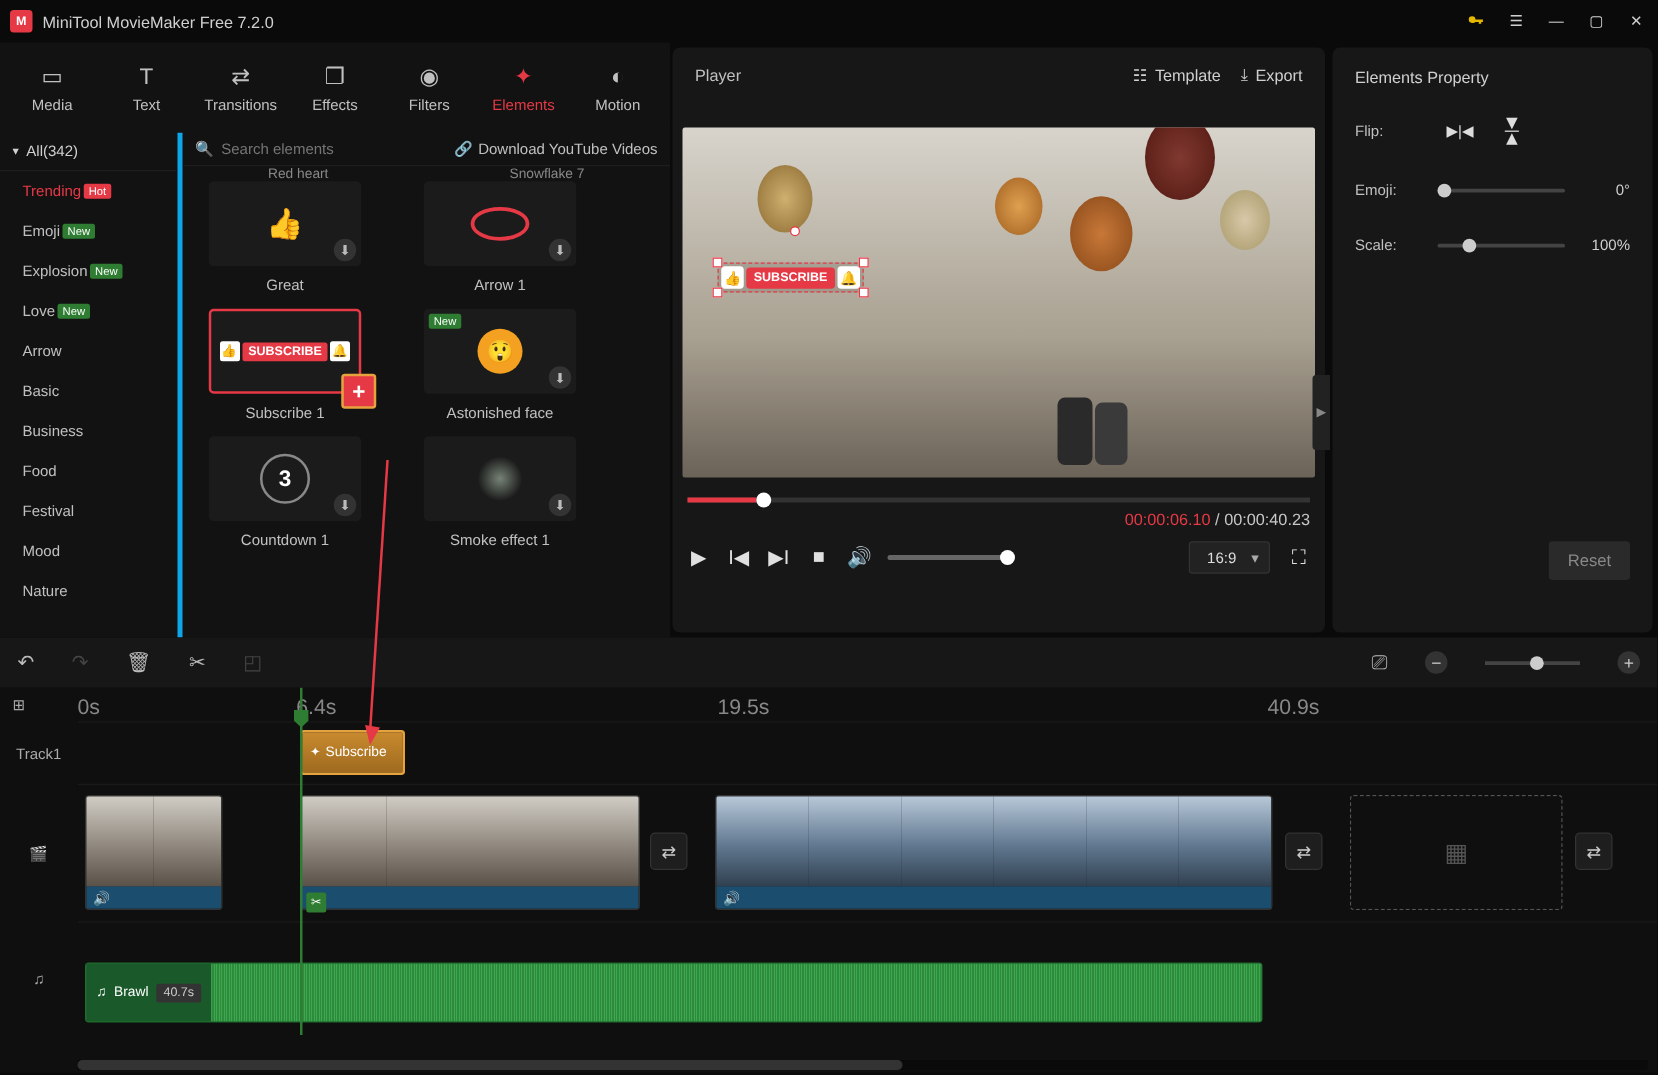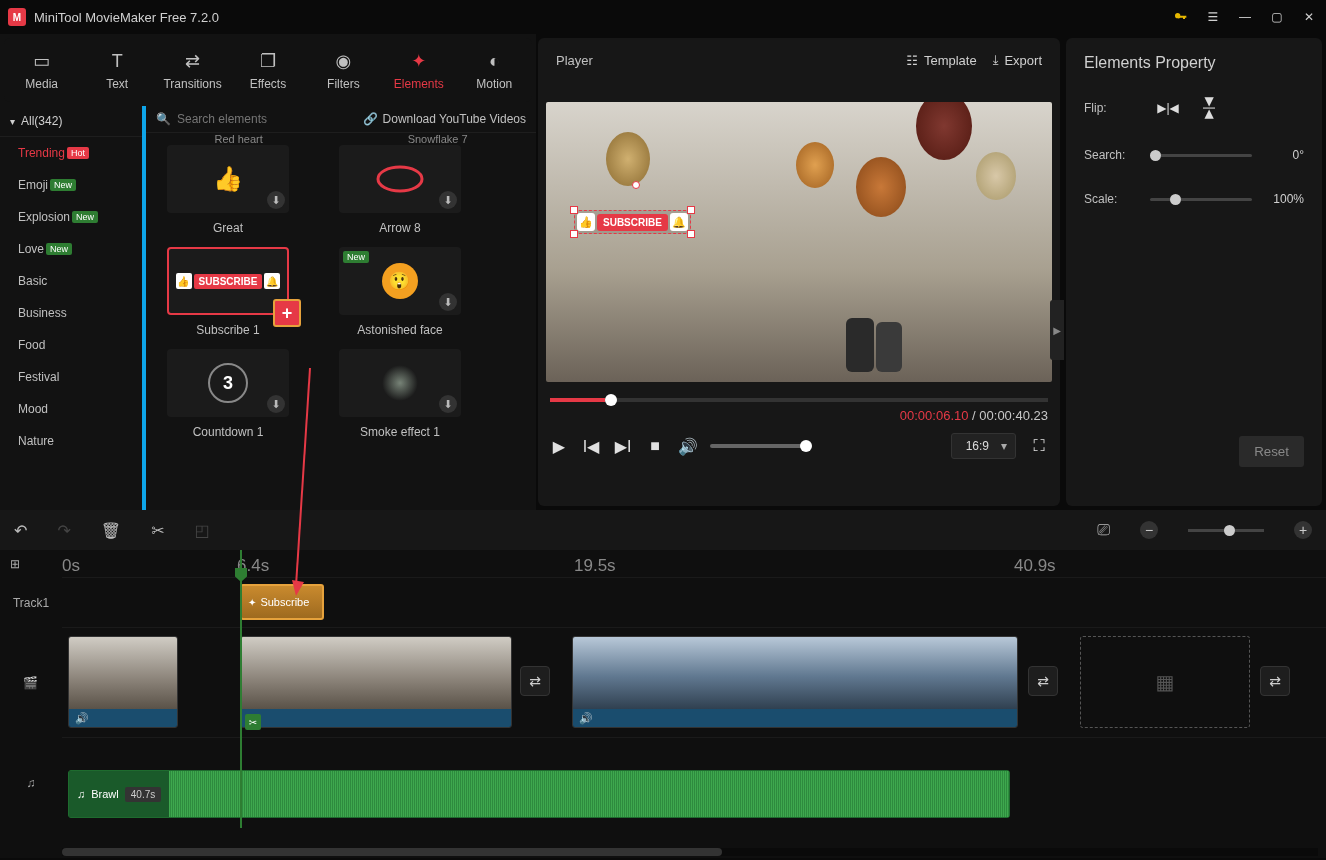--- a/index.html
+++ b/index.html
@@ -69,21 +69,21 @@
   .controls { display:flex; align-items:center; gap:14px; padding:10px 12px 12px 12px;}
   .controls .cbtn { color:#e0e0e0; cursor:pointer; font-size:16px; width:18px; text-align:center;}
   .vol-track { width:96px; height:4px; background:#666; border-radius:2px; position:relative;}
   .vol-track .vknob { position:absolute; right:-6px; top:-4px; width:12px; height:12px; background:#fff; border-radius:50%;}
   .controls .spacer { flex:1;}
   .ratio-sel { background:#222; border:1px solid #333; color:#ddd; padding:5px 26px 5px 14px; border-radius:3px; position:relative; cursor:pointer; font-size:12px;}
   .ratio-sel::after { content:"▾"; position:absolute; right:8px; top:5px; color:#aaa;}
 
   
   .props { background:#171717; margin:4px; border-radius:6px; padding:16px 18px;}
-  .props-title { color:#d0d0d0; font-size:16px; margin-bottom:26px;}
+  .props-title { color:#d0d0d0; font-size:13px; margin-bottom:26px;}
   .prop-row { display:flex; align-items:center; margin-bottom:30px; font-size:12px;}
   .prop-label { width:56px; color:#c0c0c0;}
   .flip-btn { width:28px; height:20px; display:flex; align-items:center; justify-content:center; margin-left:14px; cursor:pointer; color:#ddd;}
   .slider-track { flex:1; height:3px; background:#444; margin:0 10px; position:relative; border-radius:2px;}
   .slider-knob { position:absolute; top:-4px; width:11px; height:11px; background:#ccc; border-radius:50%;}
   .prop-val { width:42px; text-align:right; color:#d0d0d0;}
   .reset-btn { background:#2a2a2a; border:none; color:#888; padding:8px 15px; border-radius:3px; cursor:pointer; float:right; margin-top:200px;}
   .collapse-tab { position:absolute; right:262px; top:300px; width:14px; height:60px; background:#222; border-radius:3px 0 0 3px; display:flex; align-items:center; justify-content:center; color:#888; cursor:pointer; font-size:10px;}
 
   
@@ -205,20 +205,23 @@
             </div>
             <div class="cat-item">
               <span>Explosion</span>
               <span class="cat-badge new">New</span>
             </div>
             <div class="cat-item">
               <span>Love</span>
               <span class="cat-badge new">New</span>
             </div>
             <div class="cat-item">
+              <span>Arrow</span>
+            </div>
+            <div class="cat-item">
               <span>Basic</span>
             </div>
             <div class="cat-item">
               <span>Business</span>
             </div>
             <div class="cat-item">
               <span>Food</span>
             </div>
             <div class="cat-item">
               <span>Festival</span>
@@ -254,21 +257,21 @@
                   </div>
                   <div class="el-label">Great</div>
                 </div>
                 <div class="el-item">
                   <div class="el-thumb">
                     <svg width="60" height="36">
                       <ellipse cx="30" cy="18" rx="22" ry="12" stroke="#e63946" stroke-width="3" fill="none"></ellipse>
                     </svg>
                     <div class="dl">⬇</div>
                   </div>
-                  <div class="el-label">Arrow 8</div>
+                  <div class="el-label">Arrow 1</div>
                 </div>
               </div>
               <div class="el-row">
                 <div class="el-item">
                   <div class="el-thumb selected">
                     <div style="display:flex;gap:2px;align-items:center;">
                       <div style="width:16px;height:16px;background:#fff;border-radius:2px;display:flex;align-items:center;justify-content:center;color:#2e7d32;font-size:10px;">👍</div>
                       <div style="background:#e63946;color:#fff;font-weight:bold;font-size:10px;padding:2px 5px;border-radius:2px;">SUBSCRIBE</div>
                       <div style="width:16px;height:16px;background:#fff;border-radius:2px;display:flex;align-items:center;justify-content:center;color:#e63946;font-size:10px;">🔔</div>
                     </div>
@@ -361,21 +364,21 @@
   </div>
 
   <div class="props">
     <div class="props-title">Elements Property</div>
     <div class="prop-row">
       <div class="prop-label">Flip:</div>
       <div class="flip-btn">▶|◀</div>
       <div class="flip-btn" style="transform:rotate(90deg);">▶|◀</div>
     </div>
     <div class="prop-row">
-      <div class="prop-label">Search:</div>
+      <div class="prop-label">Emoji:</div>
       <div class="slider-track">
           <div class="slider-knob" style="left:0;"></div>
         </div>
       <div class="prop-val">0°</div>
     </div>
     <div class="prop-row">
       <div class="prop-label">Scale:</div>
       <div class="slider-track">
           <div class="slider-knob" style="left:20%;"></div>
         </div>

